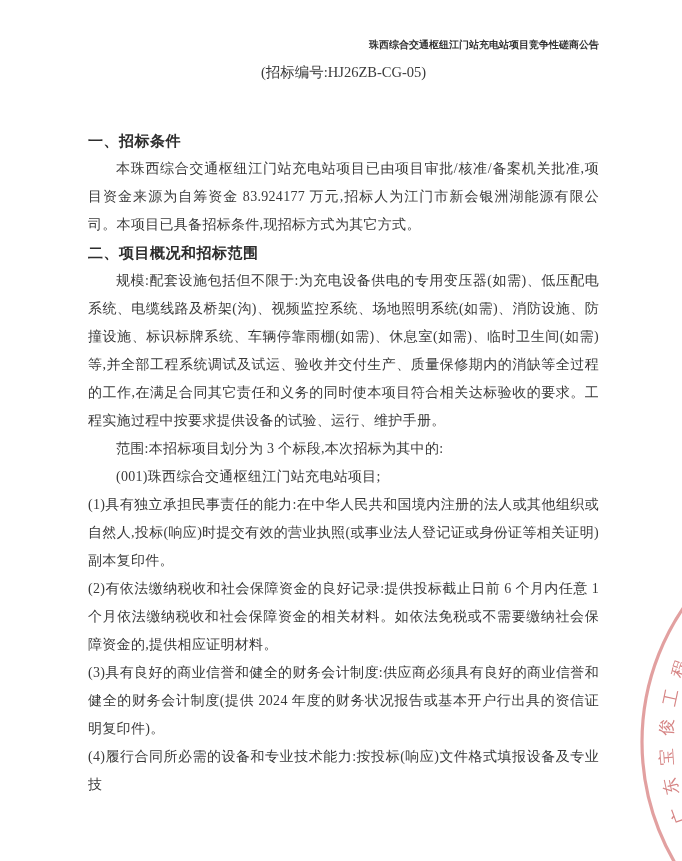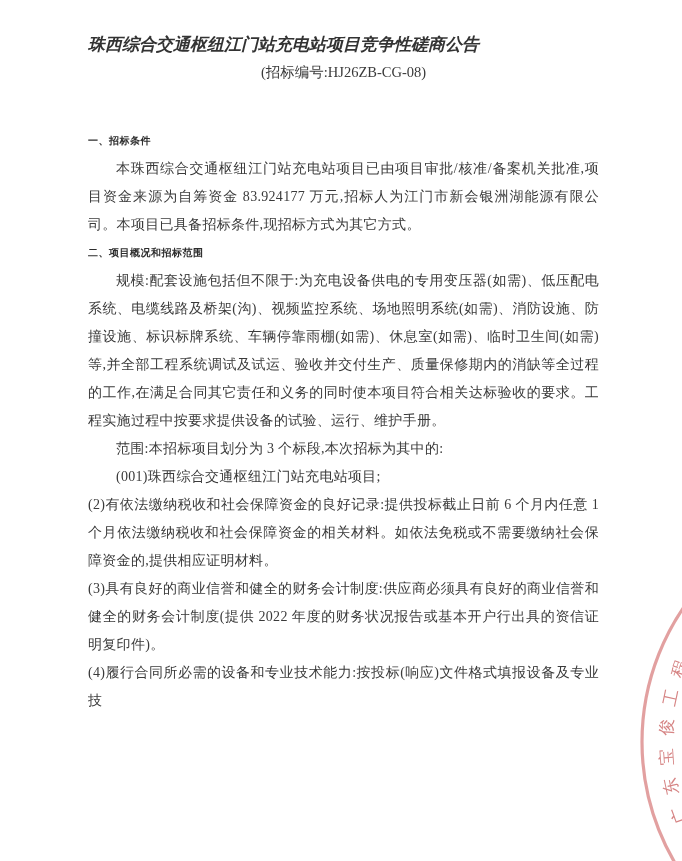--- a/index.html
+++ b/index.html
@@ -14,44 +14,43 @@
     font-family: "Liberation Serif", "DejaVu Serif", serif;
     color: #3a3a3a;
   }
   .doc {
     position: absolute;
     left: 88px;
     top: 33px;
     width: 511px;
   }
   .doc-title {
-    font-size: 17px;
+    font-size: 10px;
     font-weight: 700;
     color: #333;
-    text-align: left;
+    text-align: right;
     line-height: 24px;
-    font-style: italic;
   }
   .doc-subtitle {
     font-size: 14.5px;
     font-weight: 400;
     text-align: center;
     line-height: 26px;
     margin-top: 2px;
   }
   .top-gap { height: 42px; }
   p.body-line {
     font-size: 14px;
     line-height: 28px;
     text-align: justify;
     letter-spacing: 0.3px;
   }
   p.indent { text-indent: 2em; }
   h2.sec-heading {
-    font-size: 10px;
+    font-size: 15px;
     font-weight: 700;
     color: #2d2d2d;
     line-height: 28px;
     letter-spacing: 0.5px;
   }
   .seal-overlay {
     position: absolute;
     left: 0; top: 0;
     width: 682px; height: 861px;
     pointer-events: none;
@@ -63,34 +62,35 @@
     opacity: 0.85;
   }
 </style>
 </head>
 <body>
 
 <div class="page">
 
   <div class="doc">
     <div class="doc-title">珠西综合交通枢纽江门站充电站项目竞争性磋商公告</div>
-    <div class="doc-subtitle">(招标编号:HJ26ZB-CG-08)</div>
+    <div class="doc-subtitle">(招标编号:HJ26ZB-CG-05)</div>
     <div class="top-gap"></div>
 
 
     <h2 class="sec-heading">一、招标条件</h2>
     <p class="body-line indent">本珠西综合交通枢纽江门站充电站项目已由项目审批/核准/备案机关批准,项目资金来源为自筹资金 83.924177 万元,招标人为江门市新会银洲湖能源有限公司。本项目已具备招标条件,现招标方式为其它方式。</p>
 
     <h2 class="sec-heading">二、项目概况和招标范围</h2>
     <p class="body-line indent">规模:配套设施包括但不限于:为充电设备供电的专用变压器(如需)、低压配电系统、电缆线路及桥架(沟)、视频监控系统、场地照明系统(如需)、消防设施、防撞设施、标识标牌系统、车辆停靠雨棚(如需)、休息室(如需)、临时卫生间(如需)等,并全部工程系统调试及试运、验收并交付生产、质量保修期内的消缺等全过程的工作,在满足合同其它责任和义务的同时使本项目符合相关达标验收的要求。工程实施过程中按要求提供设备的试验、运行、维护手册。</p>
     <p class="body-line indent">范围:本招标项目划分为 3 个标段,本次招标为其中的:</p>
     <p class="body-line indent">(001)珠西综合交通枢纽江门站充电站项目;</p>
 
+    <p class="body-line">(1)具有独立承担民事责任的能力:在中华人民共和国境内注册的法人或其他组织或自然人,投标(响应)时提交有效的营业执照(或事业法人登记证或身份证等相关证明) 副本复印件。</p>
     <p class="body-line">(2)有依法缴纳税收和社会保障资金的良好记录:提供投标截止日前 6 个月内任意 1 个月依法缴纳税收和社会保障资金的相关材料。如依法免税或不需要缴纳社会保障资金的,提供相应证明材料。</p>
-    <p class="body-line">(3)具有良好的商业信誉和健全的财务会计制度:供应商必须具有良好的商业信誉和健全的财务会计制度(提供 2022 年度的财务状况报告或基本开户行出具的资信证明复印件)。</p>
+    <p class="body-line">(3)具有良好的商业信誉和健全的财务会计制度:供应商必须具有良好的商业信誉和健全的财务会计制度(提供 2024 年度的财务状况报告或基本开户行出具的资信证明复印件)。</p>
     <p class="body-line">(4)履行合同所必需的设备和专业技术能力:按投标(响应)文件格式填报设备及专业技</p>
   </div>
 
   <svg class="seal-overlay" width="682" height="861" viewBox="0 0 682 861" xmlns="http://www.w3.org/2000/svg">
     <circle cx="880" cy="742" r="238" fill="none" stroke="#dd8f8f" stroke-width="3.2" opacity="0.85"></circle>
     <text class="seal-glyph" x="680.8" y="814.5" text-anchor="middle" dominant-baseline="middle" transform="rotate(-110 680.8 814.5)">广</text>
     <text class="seal-glyph" x="672.6" y="786.1" text-anchor="middle" dominant-baseline="middle" transform="rotate(-102 672.6 786.1)">东</text>
     <text class="seal-glyph" x="668.5" y="756.8" text-anchor="middle" dominant-baseline="middle" transform="rotate(-94 668.5 756.8)">宝</text>
     <text class="seal-glyph" x="668.5" y="727.2" text-anchor="middle" dominant-baseline="middle" transform="rotate(-86 668.5 727.2)">俊</text>
     <text class="seal-glyph" x="672.6" y="697.9" text-anchor="middle" dominant-baseline="middle" transform="rotate(-78 672.6 697.9)">工</text>

